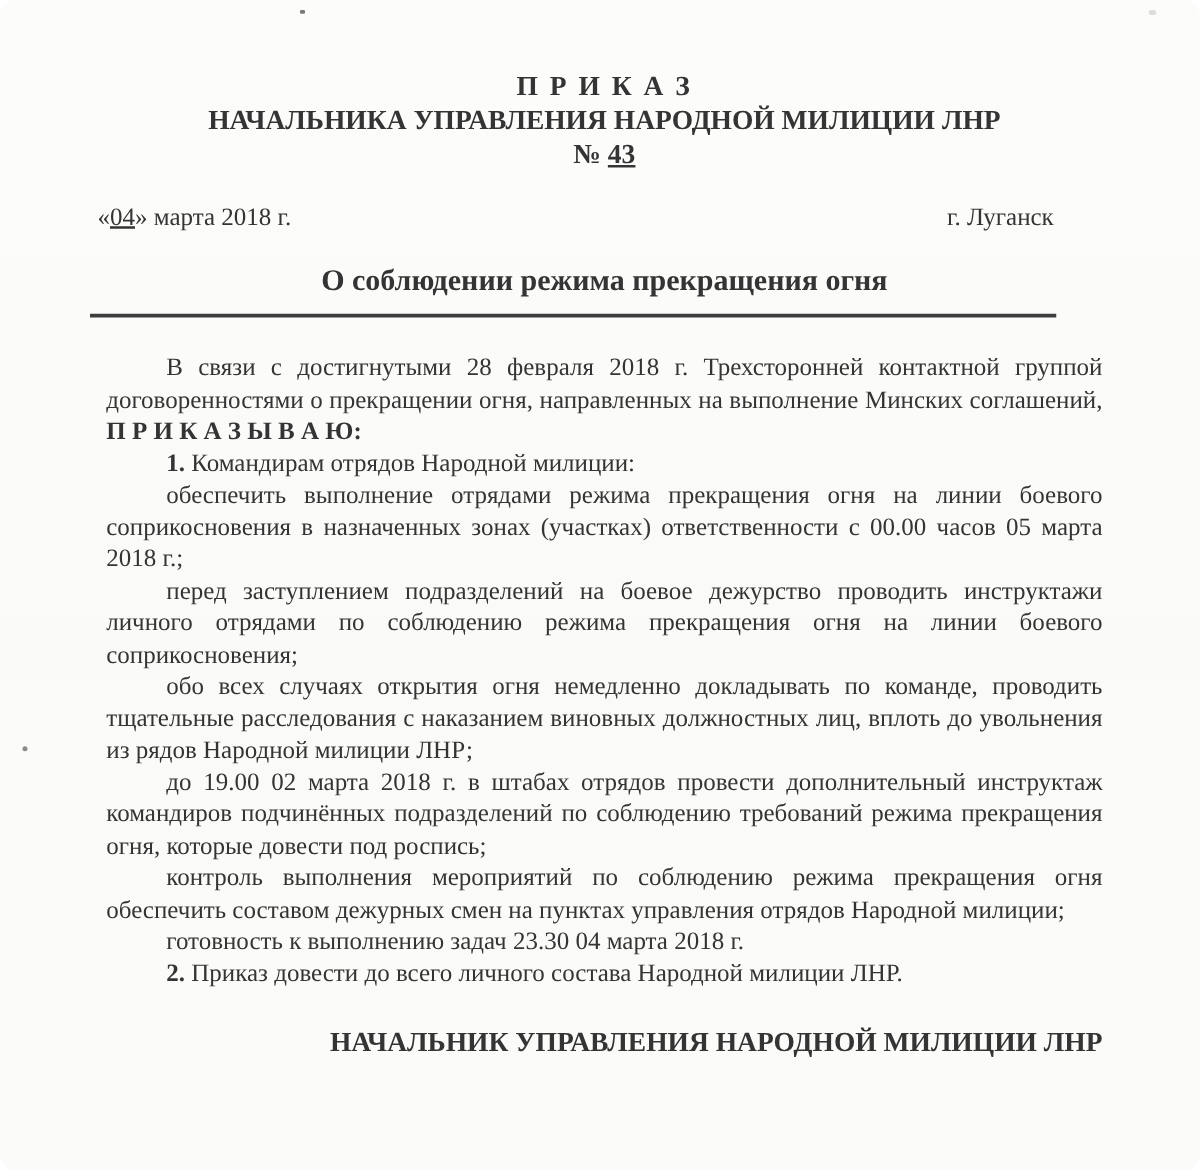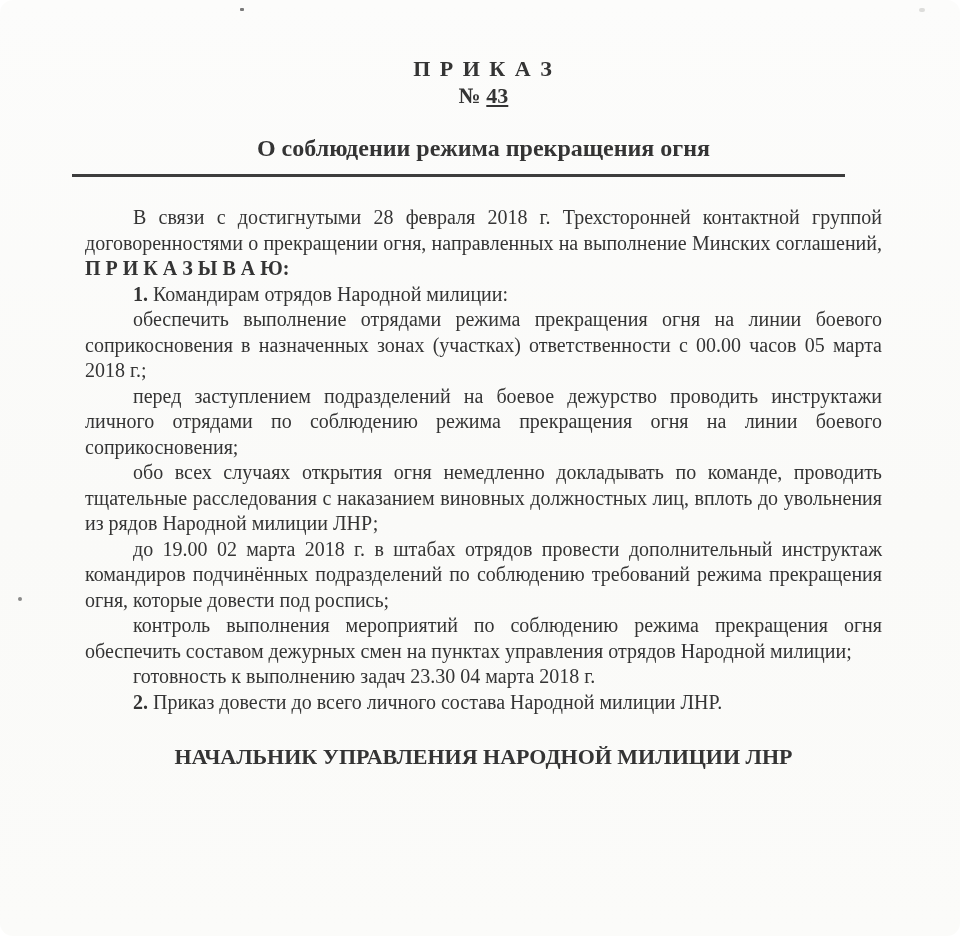--- a/index.html
+++ b/index.html
@@ -52,21 +52,21 @@
     line-height: 25.5px;
     text-align: justify;
     text-align-last: left;
   }
   .para {
     margin: 0;
     text-indent: 48px;
   }
   .bsp { font-weight: bold; }
   .footer {
-    text-align: center;
+    text-align: right;
     font-weight: bold;
     font-size: 22px;
     line-height: 27px;
     margin-top: 28px;
   }
   .speck { position: absolute; }
   .speck-1 { left: 240px; top: 8px;  width: 4px; height: 3px; background: #7a7a7a; border-radius: 1px; }
   .speck-2 { left: 18px;  top: 597px; width: 4px; height: 4px; background: #8a8a8a; border-radius: 50%; }
   .speck-3 { left: 919px; top: 8px;  width: 6px; height: 4px; background: #dddddb; border-radius: 2px; }
 </style>
@@ -75,23 +75,28 @@
 
 <div class="page">
   <div class="speck speck-1"></div>
   <div class="speck speck-2"></div>
   <div class="speck speck-3"></div>
 
   <div class="content">
 
     <div>
       <div class="hdr-line hdr-title">П Р И К А З</div>
+      <div class="hdr-line">НАЧАЛЬНИКА УПРАВЛЕНИЯ НАРОДНОЙ МИЛИЦИИ ЛНР</div>
       <div class="hdr-line"><span>№ </span><span class="u">43</span></div>
     </div>
 
+    <div class="date-row">
+      <div><span>«</span><span class="u">04</span><span>» марта 2018 г.</span></div>
+      <div>г. Луганск</div>
+    </div>
 
     <div class="subject">О соблюдении режима прекращения огня</div>
     <div class="rule"></div>
 
     <div class="body">
       <p class="para"><span>В связи с достигнутыми 28 февраля 2018 г. Трехсторонней контактной группой договоренностями о прекращении огня, направленных на выполнение Минских соглашений, </span><span class="bsp">П Р И К А З Ы В А Ю:</span></p>
       <p class="para"><span class="bsp">1.</span><span> Командирам отрядов Народной милиции:</span></p>
       <p class="para">обеспечить выполнение отрядами режима прекращения огня на линии боевого соприкосновения в назначенных зонах (участках) ответственности с 00.00 часов 05 марта 2018 г.;</p>
       <p class="para">перед заступлением подразделений на боевое дежурство проводить инструктажи личного отрядами по соблюдению режима прекращения огня на линии боевого соприкосновения;</p>
       <p class="para">обо всех случаях открытия огня немедленно докладывать по команде, проводить тщательные расследования с наказанием виновных должностных лиц, вплоть до увольнения из рядов Народной милиции ЛНР;</p>

